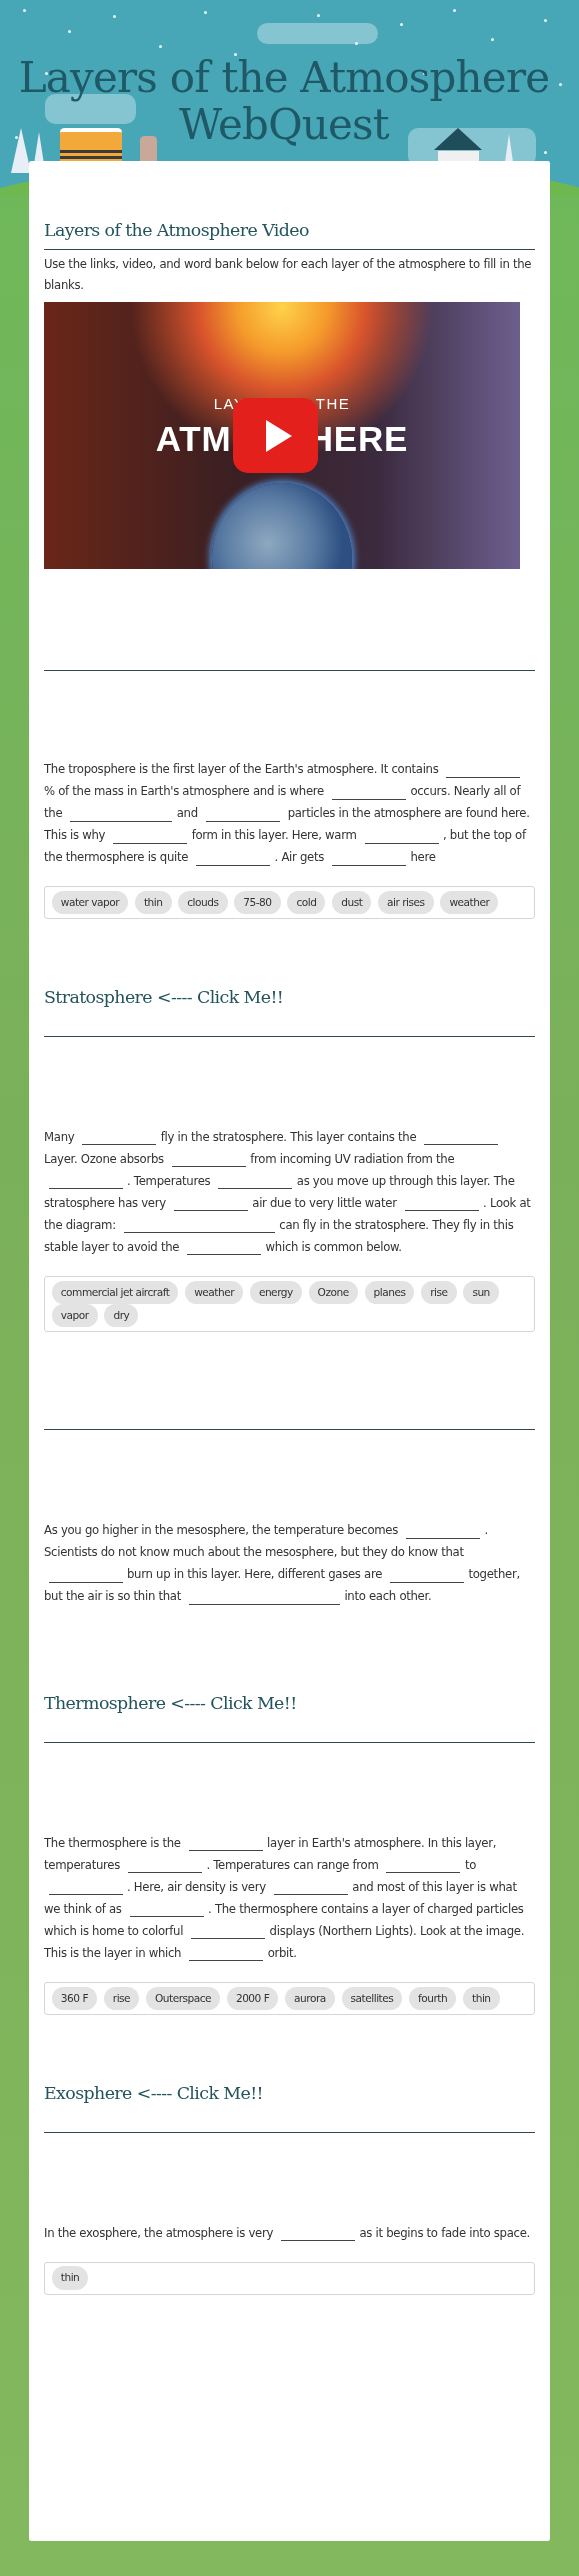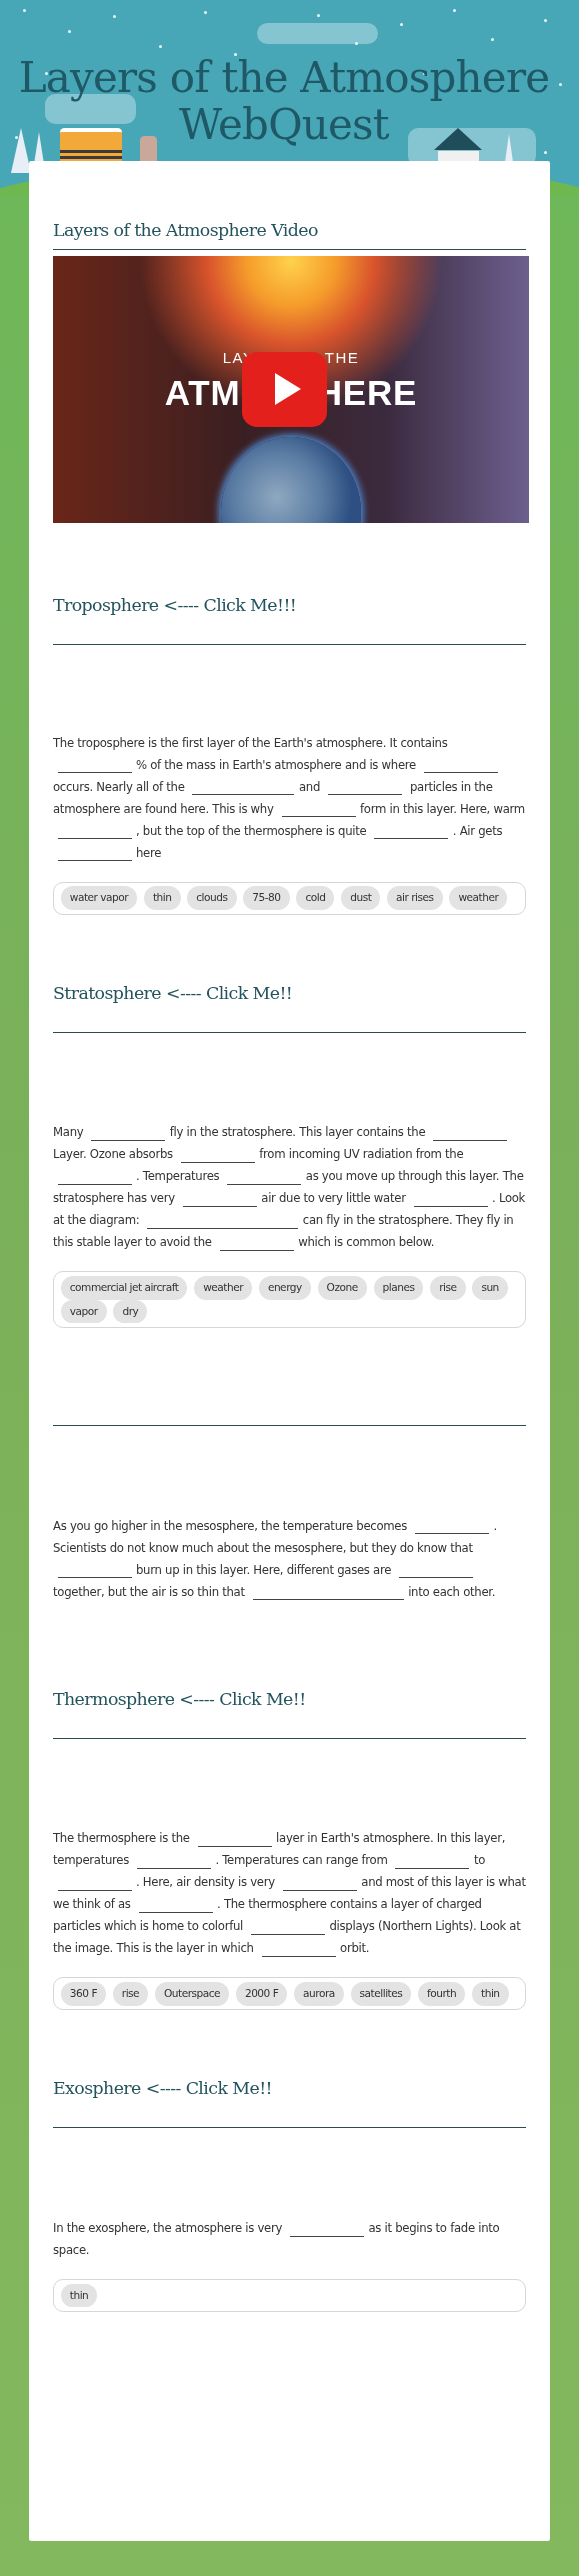--- a/index.html
+++ b/index.html
@@ -22,37 +22,37 @@
   .house { position:absolute; left:438px; top:151px; width:41px; height:15px; background:#f0f0f0; }
   .title {
     position:absolute; left:0; top:54px; width:568px; text-align:center;
     font-family:"DejaVu Serif", serif; font-size:42px; line-height:47px; color:#1f5866;
     margin:0; font-weight:normal; letter-spacing:-0.8px;
   }
   .card {
     position:absolute; left:29px; top:161px; width:521px; height:2380px;
     background:#ffffff; border-radius:2.3px;
   }
-  .content { padding:0 24px; }
+  .content { padding:0 15px; }
   .section-title {
     font-family:"DejaVu Serif", serif; font-size:17.4px; color:#23545e; margin:0;
     letter-spacing:-0.6px; font-weight:normal;
   }
   .rule { height:0.8px; background:#2d4a4f; margin:0; }
   .para {
     font-family:"DejaVu Sans", sans-serif; font-size:11.7px; color:#333; line-height:22px;
     margin:0; letter-spacing:-0.3px;
   }
   .blank {
     display:inline-block; width:74px; height:13.6px; border-bottom:0.8px solid #444;
     vertical-align:-4.5px; margin:0 4.5px;
   }
   .blank.long { width:151px; }
   .bank {
-    border:0.8px solid #d6d6d6; border-radius:10px; padding:3.8px 6.8px; box-sizing:border-box;
+    border:0.8px solid #d6d6d6; border-radius:3px; padding:3.8px 6.8px; box-sizing:border-box;
     display:flex; flex-wrap:wrap; gap:0 6.8px;
   }
   .chip {
     display:inline-block; background:#e3e3e3; color:#333; border-radius:12px;
     padding:0 9px; height:23.4px; line-height:23.4px; font-size:10.6px; letter-spacing:-0.5px;
     font-family:"DejaVu Sans", sans-serif;
   }
   .video {
     position:relative; width:476px; height:267px; overflow:hidden;
     background: radial-gradient(circle at 50% 2%, #ffd24a 0px, #f59b2b 45px, #d9542c 83px, rgba(120,50,45,0) 151px),
@@ -113,32 +113,32 @@
   </h1>
 </div>
 
 <div class="card">
   <div class="content">
 
     <div style="height:59px"></div>
     <h2 class="section-title">Layers of the Atmosphere Video</h2>
     <div style="height:9px"></div>
     <div class="rule"></div>
+    <p class="para" style="margin-top:4.5px;line-height:21px;">Use the links, video, and word bank below for each layer of the atmosphere to fill in the blanks.</p>
     <div style="height:6px"></div>
     <div class="video">
       <div class="video-text-small">LAYERS OF THE</div>
       <div class="video-text-big">ATMOSPHERE</div>
       <div class="earth"></div>
       <div class="play">
           <div class="play-tri"></div>
         </div>
     </div>
 
     <div style="height:72px"></div>
-    <h2 class="section-title">Troposphere &lt;---- Click Me!!!</h2>
     <div style="height:29px"></div>
     <div class="rule"></div>
     <div style="height:87px"></div>
     <p class="para">
       <span>The troposphere is the first layer of the Earth's atmosphere. It contains</span>
       <span class="blank"></span><span>% of the mass in Earth's atmosphere and is where</span>
       <span class="blank"></span><span>occurs. Nearly all of the</span>
       <span class="blank" style="width:102px"></span><span>and</span>
       <span class="blank"></span>
       <span>particles in the atmosphere are found here. This is why</span>

